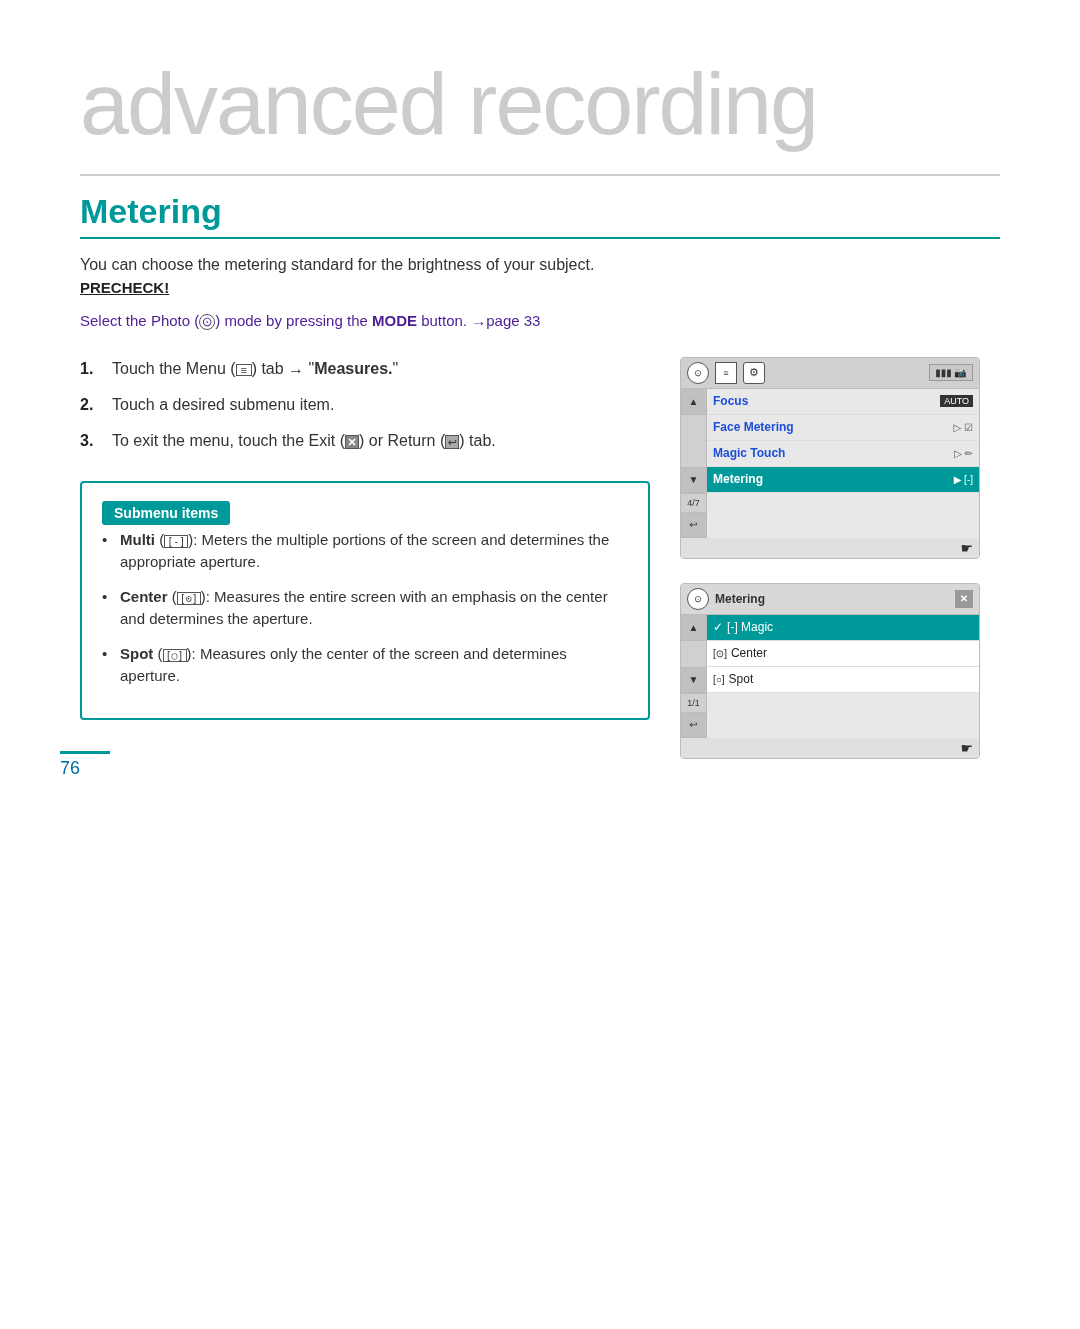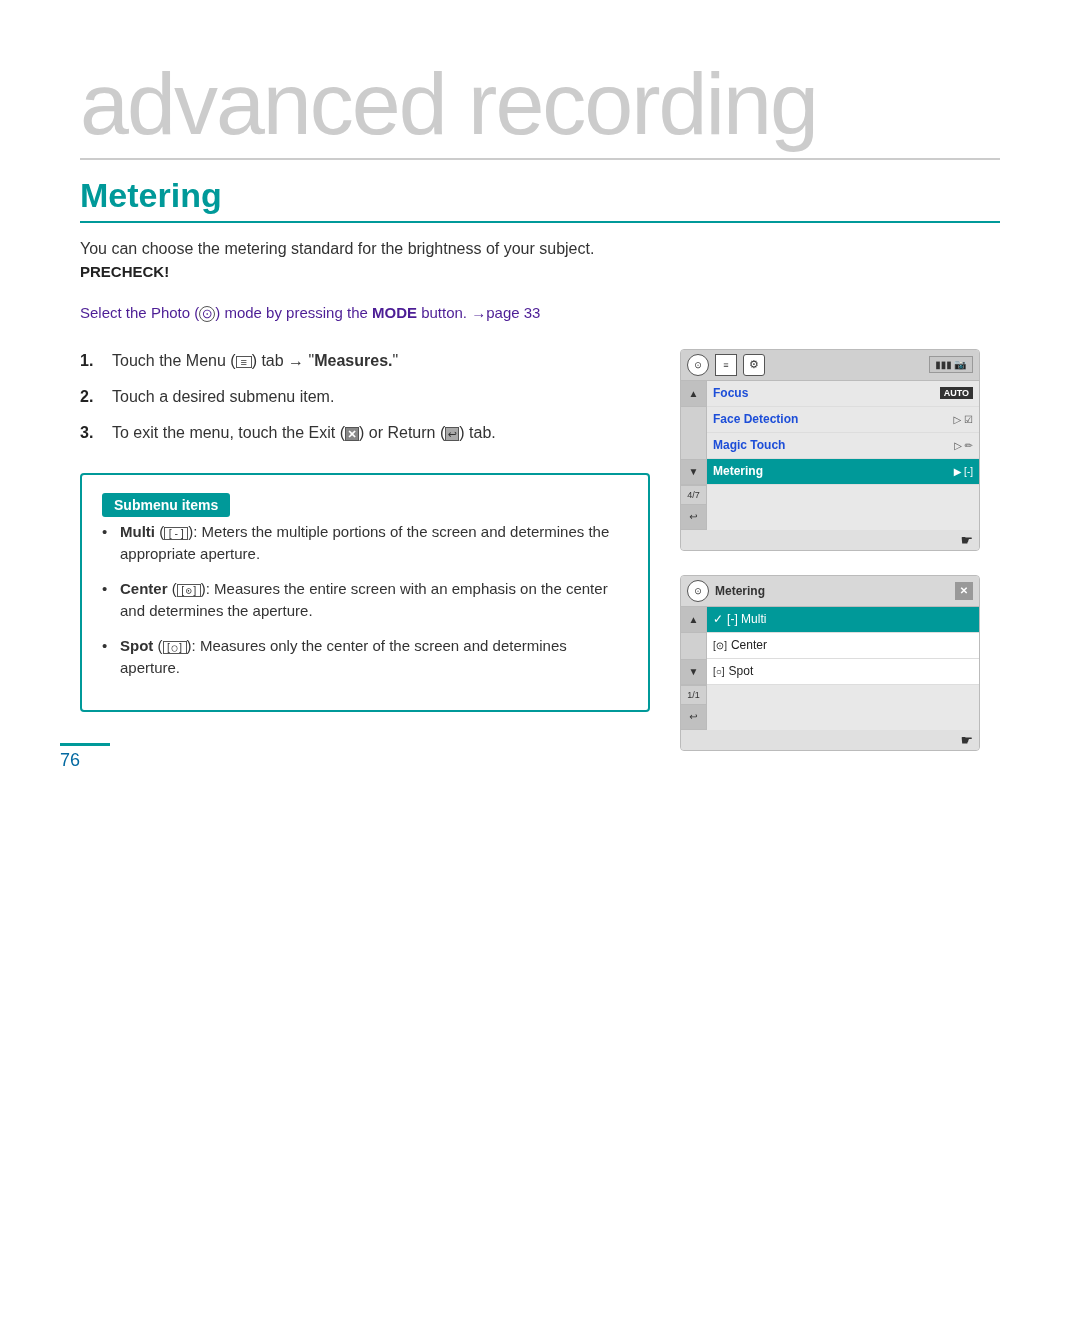--- a/index.html
+++ b/index.html
@@ -32,21 +32,21 @@
     }
 
     
     .main-title {
       font-size: 88px;
       font-weight: 300;
       color: #ccc;
       letter-spacing: -2px;
       line-height: 1.0;
       border-bottom: 2px solid #ccc;
-      padding-bottom: 10px;
+      padding-bottom: 26px;
       margin-bottom: 16px;
     }
 
     
     .section-heading {
       font-size: 34px;
       font-weight: bold;
       color: #009999;
       border-bottom: 2px solid #009999;
       padding-bottom: 6px;
@@ -58,22 +58,23 @@
       font-size: 16px;
       color: #333;
       margin-bottom: 2px;
       line-height: 1.5;
     }
 
     
     .precheck-label {
       font-size: 15px;
       font-weight: bold;
+      text-decoration: underline;
       color: #222;
-      margin-bottom: 22px;
+      margin-bottom: 14px;
     }
 
     .precheck-text {
       font-size: 15px;
       color: #4c1d95;
       margin-bottom: 24px;
       line-height: 1.5;
     }
 
     .precheck-text strong {
@@ -423,24 +424,24 @@
           <div style="display:flex; flex-direction:column; background:#d0d0d0; border-right:1px solid #bbb; width:26px;">
             <div class="nav-btn">▲</div>
             <div style="height:52px;"></div>
             <div class="nav-btn" style="border-top:1px solid #bbb;">▼</div>
             <div style="display:flex; align-items:center; justify-content:center; font-size:9px; color:#333; padding:4px 8px; border-top:1px solid #bbb;">4/7</div>
             <div class="nav-btn" style="border-top:1px solid #bbb;">↩</div>
           </div>
           <div class="menu-content">
             <div class="menu-row">
               <span class="menu-row-label">Focus</span>
-              <span class="menu-row-value" style="background:#333; color:#fff; font-size:9px; padding:1px 4px;font-weight:bold;">AUTO</span>
+              <span class="menu-row-value" style="background:#333; color:#fff; font-size:9px; padding:1px 4px;">AUTO</span>
             </div>
             <div class="menu-row">
-              <span class="menu-row-label">Face Detection</span>
+              <span class="menu-row-label">Face Metering</span>
               <span class="menu-row-value">▷ ☑</span>
             </div>
             <div class="menu-row">
               <span class="menu-row-label">Magic Touch</span>
               <span class="menu-row-value">▷ ✏</span>
             </div>
             <div class="menu-row menu-row-highlighted relative-wrap">
               <span class="menu-row-label">Metering</span>
               <span class="menu-row-value">▶ [-]</span>
             </div>
@@ -462,21 +463,21 @@
           <div style="display:flex; flex-direction:column; background:#d0d0d0; border-right:1px solid #bbb; width:26px;">
             <div class="nav-btn">▲</div>
             <div style="height:26px;"></div>
             <div class="nav-btn" style="border-top:1px solid #bbb;">▼</div>
             <div style="display:flex; align-items:center; justify-content:center; font-size:9px; color:#333; padding:4px 0; border-top:1px solid #bbb;">1/1</div>
             <div class="nav-btn" style="border-top:1px solid #bbb;">↩</div>
           </div>
           <div class="menu-content">
             <div class="metering-row metering-row-selected">
               <span class="check-icon-white">✓</span>
-              <span class="metering-row-label">[-] Multi</span>
+              <span class="metering-row-label">[-] Magic</span>
             </div>
             <div class="metering-row">
               <span style="margin-right:4px; font-size:10px;">[⊙]</span>
               <span class="metering-row-label">Center</span>
             </div>
             <div class="metering-row">
               <span style="margin-right:4px; font-size:10px;">[○]</span>
               <span class="metering-row-label">Spot</span>
             </div>
           </div>

